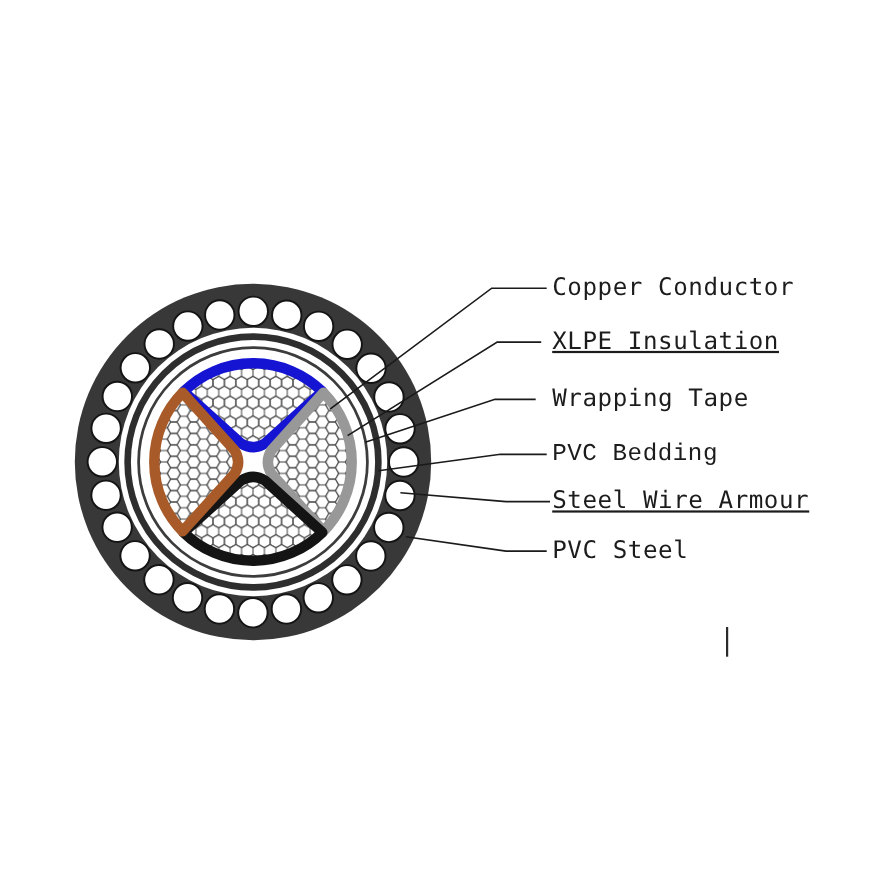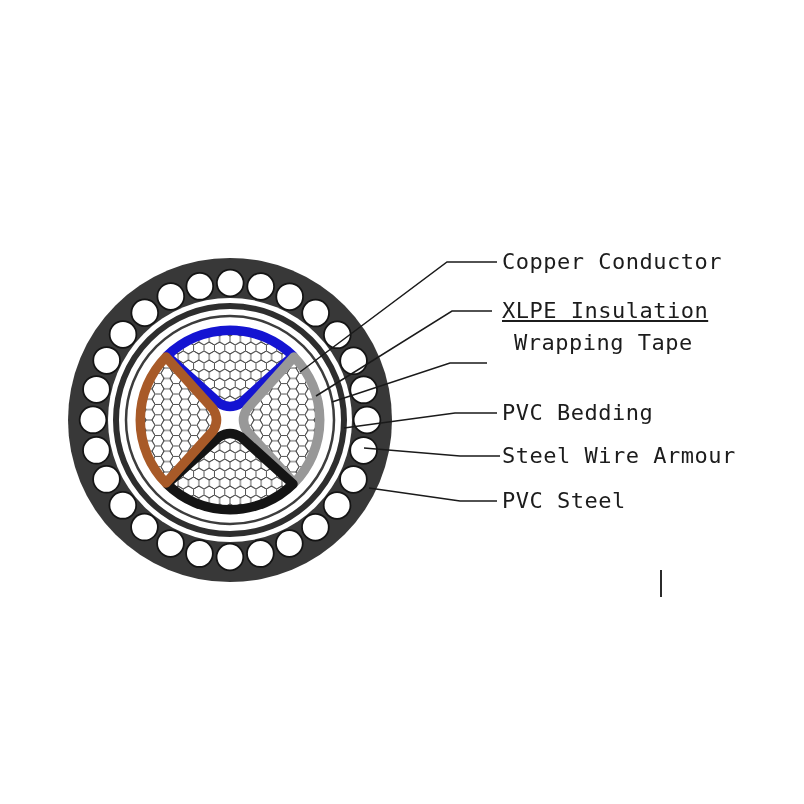--- a/index.html
+++ b/index.html
@@ -34,23 +34,23 @@
     position: absolute;
     left: 502px;
     font-size: 22px;
     letter-spacing: 0.5px;
     color: #1c1c1c;
     white-space: nowrap;
     line-height: 26px;
   }
   .lbl-0 { top: 249px; }
   .lbl-1 { top: 298px; text-decoration: underline; }
-  .lbl-2 { top: 330px; margin-left: 12px; }
-  .lbl-3 { top: 400px; }
-  .lbl-4 { top: 443px; }
+  .lbl-2 { top: 350px; }
+  .lbl-3 { top: 400px; font-family: Liberation Mono, monospace; }
+  .lbl-4 { top: 443px; text-decoration: underline; }
   .lbl-5 { top: 488px; }
 </style>
 </head>
 <body>
 
 <div class="page">
 
   <svg class="diagram" viewBox="0 0 804 804">
     <defs>
       <pattern id="hexmesh" width="17.32" height="30" patternUnits="userSpaceOnUse" patternTransform="scale(0.6)">

